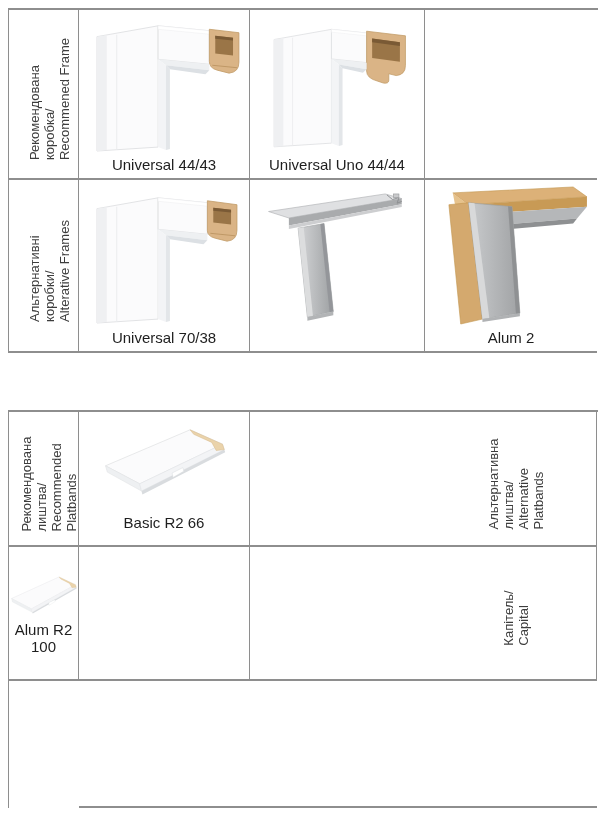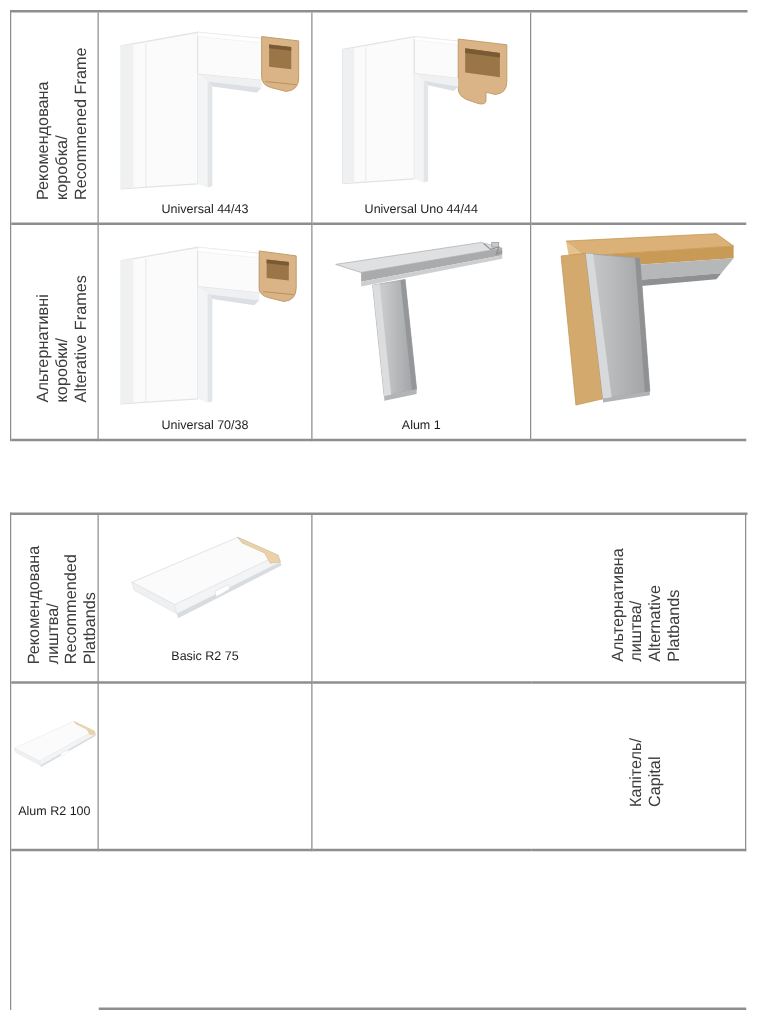--- a/index.html
+++ b/index.html
@@ -32,21 +32,21 @@
     font-size:13px;line-height:15px;color:var(--label_text);
   }
   .img-wrap{
     position:absolute;left:0;right:0;top:2px;bottom:24px;
     display:flex;align-items:center;justify-content:center;
   }
   .t2 .img-wrap{top:6px;bottom:36px;}
   .r4 .img-wrap{bottom:44px;}
   .caption{
     position:absolute;left:0;right:0;bottom:5px;
-    text-align:center;font-size:10px;color:var(--caption_text);
+    text-align:center;font-size:15px;color:var(--caption_text);
   }
   .t2 .caption{bottom:14px;}
   .r4 .caption{bottom:24px;}
   svg{display:block;}
   .f-white{fill:var(--white_face);}
   .f-wood{fill:var(--wood);}
   .f-wood-dk{fill:var(--wood_dark);}
   .f-alum-l{fill:var(--alum_light);}
   .f-alum-m{fill:var(--alum_mid);}
 </style>
@@ -148,21 +148,20 @@
         <polygon class="f-alum-m" points="28,31 150,10 150,16 28,39"></polygon>
         <polygon points="28,39 150,16 150,19 28,43" fill="#cdced0"></polygon>
         <polyline points="134,6 140,11 147,9 145,15 150,13" fill="none" stroke="#8b8d8f"></polyline>
         <rect x="141" y="5" width="6" height="4" fill="#c9cacc" stroke="#909294" stroke-width="0.6"></rect>
         <polygon points="38,42 66,37 76,132 48,138" fill="url(#ag1)" stroke="#a4a6a8" stroke-width="0.7"></polygon>
         <polygon points="38,42 44,41 54,137 48,138" fill="#dcddde"></polygon>
         <polygon points="62,37.6 66,37 76,132 72,132.6" fill="#94969a"></polygon>
         <polygon points="48,138 76,132 76,136 48,142" fill="#b2b4b6"></polygon>
       </svg>
     </div>
-    <div class="caption">Alum 1</div>
   </div>
 
   <div class="bcell no-r">
     <div class="img-wrap">
       <svg viewBox="0 0 166 142" width="166" height="140">
         <defs>
           <linearGradient id="ag2" x1="0" y1="0" x2="1" y2="0">
             <stop offset="0" stop-color="#c9cbcd"></stop>
               <stop offset="1" stop-color="#a0a2a4"></stop>
           </linearGradient>
@@ -172,20 +171,21 @@
         <polygon points="24,8 40,20 40,30 26,19" fill="#e6c28c"></polygon>
         <polygon points="40,30 160,22 150,34 52,42" fill="#b5b7b9"></polygon>
         <polygon points="52,42 150,34 146,39 56,47" fill="#8e9092"></polygon>
         <polygon points="20,20 40,18 54,136 32,141" fill="#d4a96e" stroke="#c2954e" stroke-width="0.6"></polygon>
         <polygon points="40,18 84,22 92,130 54,136" fill="url(#ag2)" stroke="#a1a3a5" stroke-width="0.7"></polygon>
         <polygon points="40,18 46,18.5 61,135 54,136" fill="#d8d9da"></polygon>
         <polygon points="80,21.6 84,22 92,130 88,130.5" fill="#8f9193"></polygon>
         <polygon points="54,136 92,130 92,133 54,139" fill="#b0b2b4"></polygon>
       </svg>
     </div>
+    <div class="caption">Alum 2</div>
   </div>
 </div>
 
 <div class="spec-table t2">
 
   <div class="bcell label-cell">
     <div class="rot">
       <div>Рекомендована</div>
       <div>лиштва/</div>
       <div>Recommended</div>
@@ -197,21 +197,21 @@
     <div class="img-wrap">
       <svg viewBox="0 0 150 100" width="136" height="90">
         <polygon class="f-white" points="10,52 104,12 140,28 48,72" stroke="#e5e6e8"></polygon>
         <polygon points="10,52 48,72 50,80 12,59" fill="#eef0f2" stroke="#e0e2e4" stroke-width="0.6"></polygon>
         <polygon points="48,72 140,28 142,34 50,80" fill="#f3f4f6" stroke="#e2e4e6" stroke-width="0.6"></polygon>
         <polygon points="50,80 142,34 143,37 51,84" fill="#d9dcdf"></polygon>
         <polygon points="104,12 140,28 142,34 133,35 128,26 108,17" fill="#ead3ab" stroke="#d5b684" stroke-width="0.5"></polygon>
         <polygon points="84,60 96,54 97,58 85,65" fill="#ffffff" stroke="#d5d8db" stroke-width="0.5"></polygon>
       </svg>
     </div>
-    <div class="caption">Basic R2 75</div>
+    <div class="caption">Basic R2 66</div>
   </div>
 
 
   <div class="bcell no-r"></div>
 
   <div class="bcell label-cell r4">
     <div class="rot">
       <div>Альтернативна</div>
       <div>лиштва/</div>
       <div>Alternative</div>

